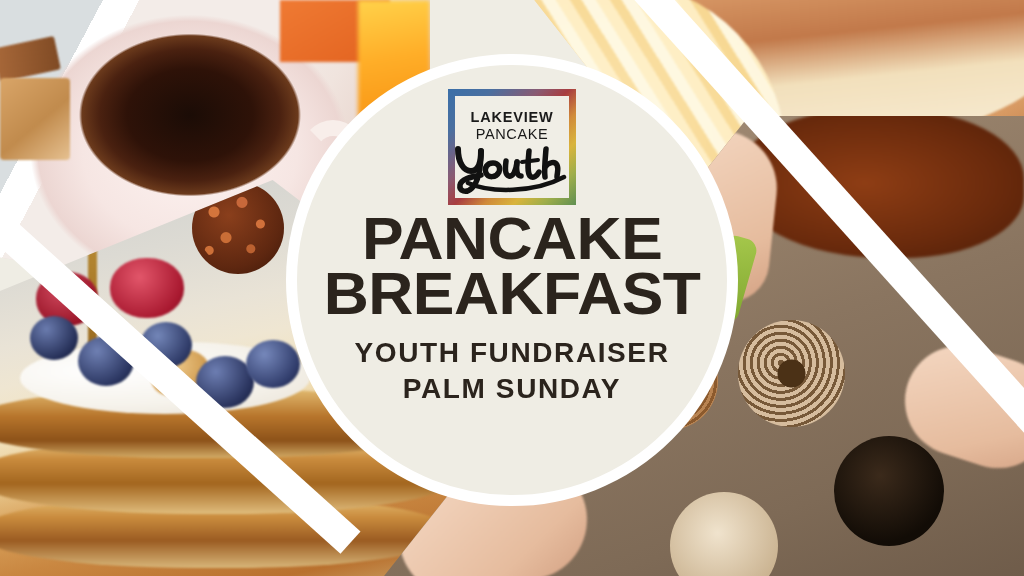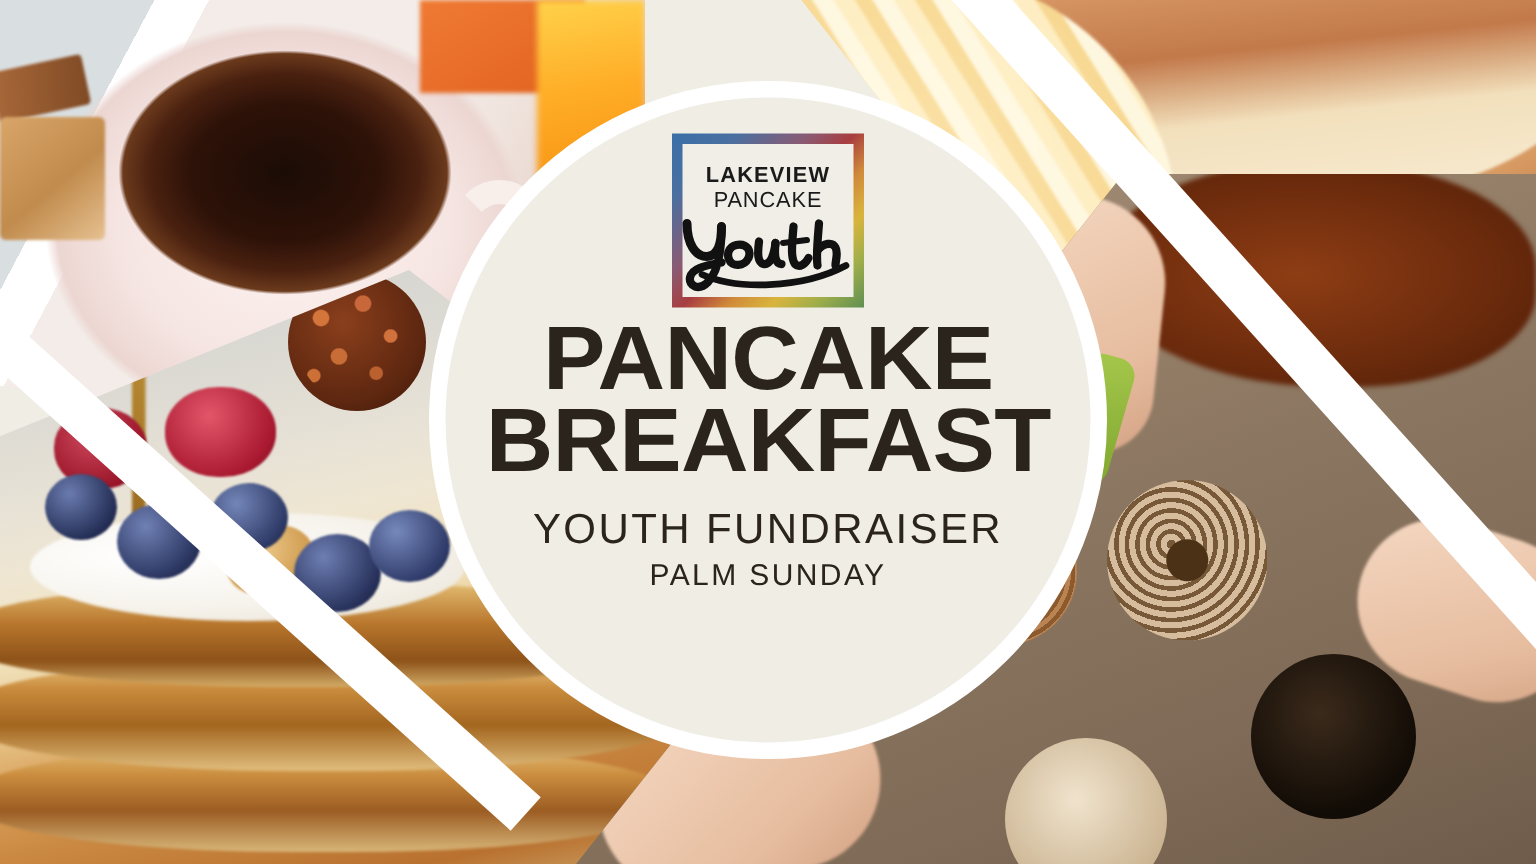--- a/index.html
+++ b/index.html
@@ -254,25 +254,25 @@
     line-height:.92;
     letter-spacing:-0.5px;
     margin-top:2px;
     font-stretch:condensed;
     transform:scaleX(1.04);
   }
   #headline .hl-line { display:block; white-space:nowrap; }
   #hl-line-2 { font-size:60px; }
 
   #subline-1, #subline-2, #subline-3 {
-    color:#2b241d; font-weight:400;
+    color:#2b241d; font-weight:700;
     letter-spacing:1.6px; white-space:nowrap;
   }
   #subline-1 { font-size:28px; margin-top:16px; }
-  #subline-2 { font-size:20px; margin-top:4px; }
+  #subline-2 { font-size:28px; margin-top:4px; }
   #subline-3 { font-size:28px; margin-top:4px; letter-spacing:1.2px; }
 </style>
 </head>
 <body>
 
 <div id="poster">
 
   <div class="photo" id="photo-coffee-cup">
     <div class="cc-tray"></div>
     <div class="cc-juice"></div>

